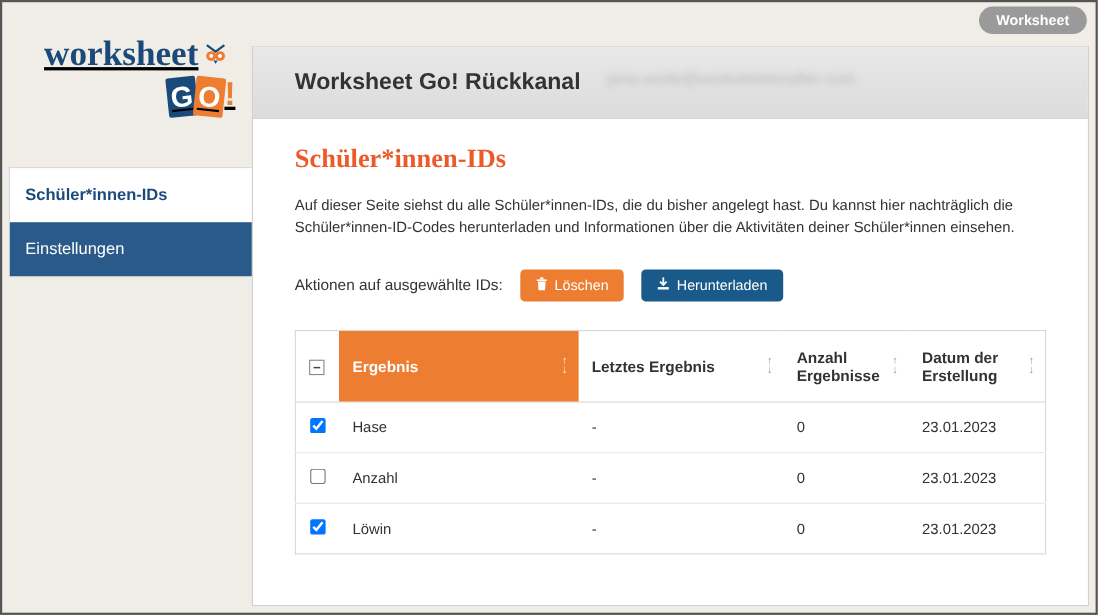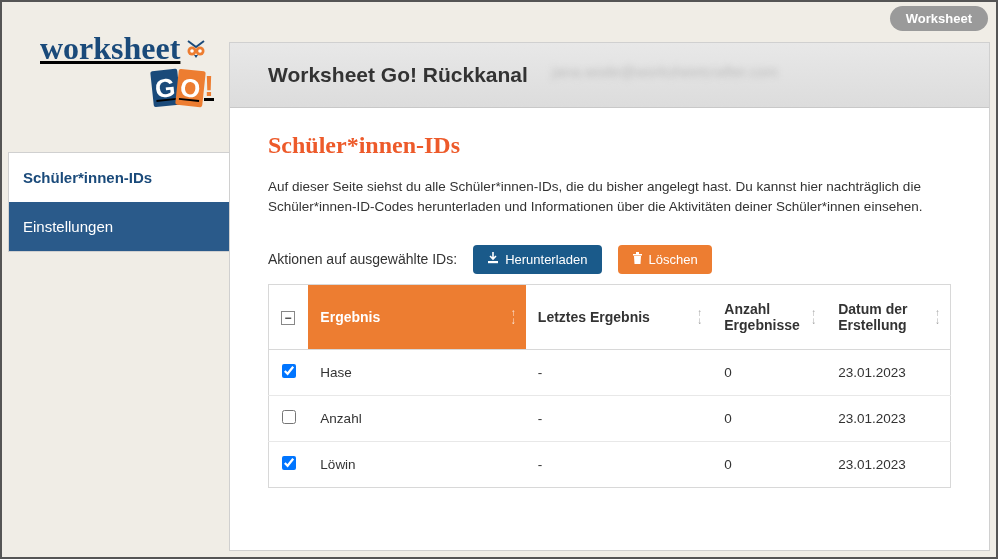--- a/index.html
+++ b/index.html
@@ -159,21 +159,21 @@
     .description {
       font-size: 13.5px;
       color: #333;
       line-height: 1.5;
       margin-bottom: 27px;
     }
     .actions-row {
       display: flex;
       align-items: center;
       gap: 16px;
-      margin-bottom: 10px;
+      margin-bottom: 26px;
     }
     .actions-label {
       font-size: 14px;
       color: #333;
     }
     .btn {
       border: none;
       border-radius: 4px;
       padding: 7px 14px;
       font-size: 13px;
@@ -296,38 +296,38 @@
     <span class="header-title">Worksheet Go! Rückkanal</span>
     <span class="header-email">jana.wode@worksheetcrafter.com</span>
   </div>
 
   <div class="content">
     <h2 class="page-title">Schüler*innen-IDs</h2>
     <p class="description">Auf dieser Seite siehst du alle Schüler*innen-IDs, die du bisher angelegt hast. Du kannst hier nachträglich die Schüler*innen-ID-Codes herunterladen und Informationen über die Aktivitäten deiner Schüler*innen einsehen.</p>
 
     <div class="actions-row">
       <span class="actions-label">Aktionen auf ausgewählte IDs:</span>
-      <button class="btn btn-download">
-        <span>
-          <svg width="12" height="12" viewBox="0 0 12 12" fill="#fff">
-            <path d="M6 0 L6 7 M3 4 L6 7 L9 4" stroke="#fff" stroke-width="1.6" fill="none"></path>
-            <rect x="1" y="9" width="10" height="2.2" fill="#fff"></rect>
-          </svg>
-        </span>
-        <span>Herunterladen</span>
-      </button>
       <button class="btn btn-delete">
         <span>
           <svg width="11" height="12" viewBox="0 0 11 12" fill="#fff">
             <rect x="1" y="2" width="9" height="1.5" fill="#fff"></rect>
             <rect x="4" y="0" width="3" height="2" fill="#fff"></rect>
             <path d="M2 4 L2.5 12 L8.5 12 L9 4 Z" fill="#fff"></path>
           </svg>
         </span>
         <span>Löschen</span>
+      </button>
+      <button class="btn btn-download">
+        <span>
+          <svg width="12" height="12" viewBox="0 0 12 12" fill="#fff">
+            <path d="M6 0 L6 7 M3 4 L6 7 L9 4" stroke="#fff" stroke-width="1.6" fill="none"></path>
+            <rect x="1" y="9" width="10" height="2.2" fill="#fff"></rect>
+          </svg>
+        </span>
+        <span>Herunterladen</span>
       </button>
     </div>
 
     <table class="table">
       <thead>
         <tr>
           <th class="checkbox-cell">
             <span class="header-checkbox">−</span>
           </th>
           <th class="sorted col-pseudonym">

